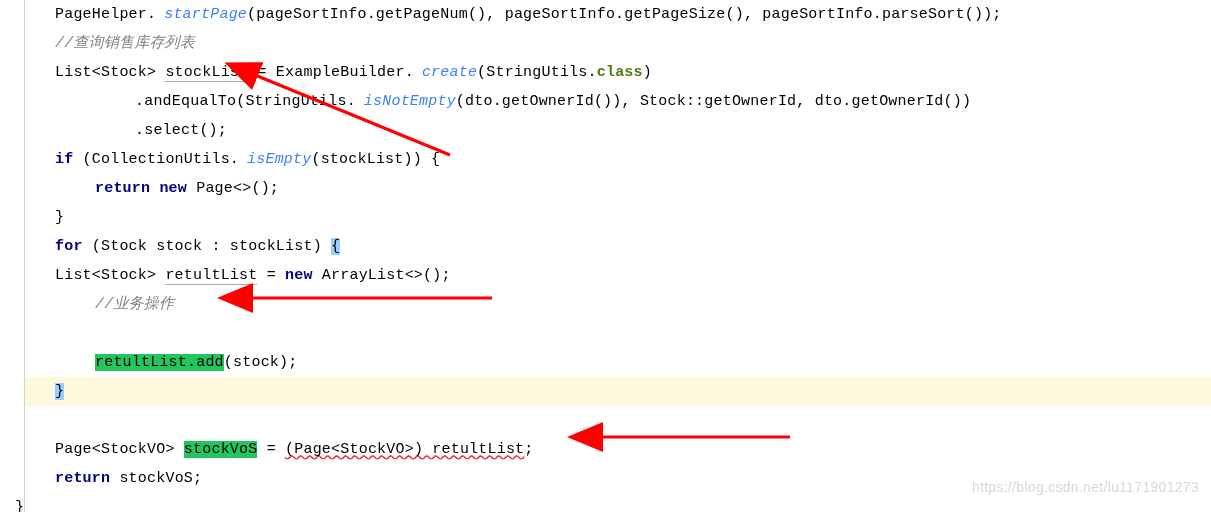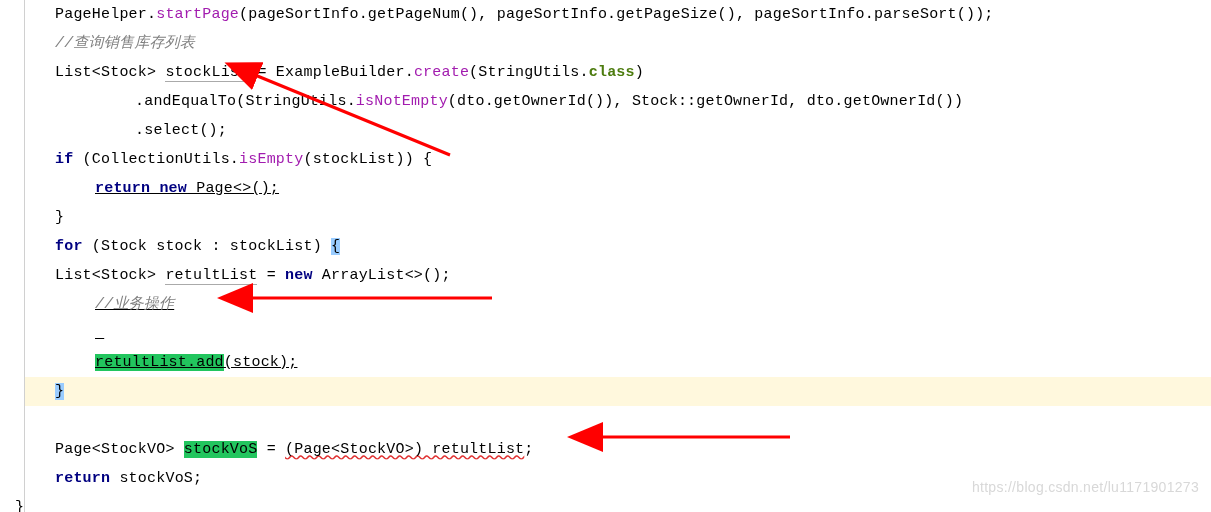--- a/index.html
+++ b/index.html
@@ -25,26 +25,26 @@
       width: 25px;
       height: 100%;
       border-right: 1px solid #d0d0d0;
       background: #ffffff;
     }
     .line {
       white-space: pre;
       letter-spacing: 0.2px;
     }
     .indent1 { padding-left: 40px; }
-    .indent2 { padding-left: 80px; text-decoration: underline; }
+    .indent2 { padding-left: 80px; }
     .indent3 { padding-left: 120px; }
     .indent0 { padding-left: 0px; }
     .kw { color: #000080; font-weight: bold; }
     .comment { color: #808080; font-style: italic; }
-    .static-method { color: #a21caf; }
+    .static-method { font-style: italic; color: #3b82f6; margin-left: 8px; }
     .classref { color: #4d7c0f; font-weight: bold; }
     .highlight-yellow { background: #22c55e; }
     .highlight-line { 
       background: #fff8dd; 
       position: absolute;
       left: 0;
       right: 0;
       height: 29px;
       z-index: -1;
     }

